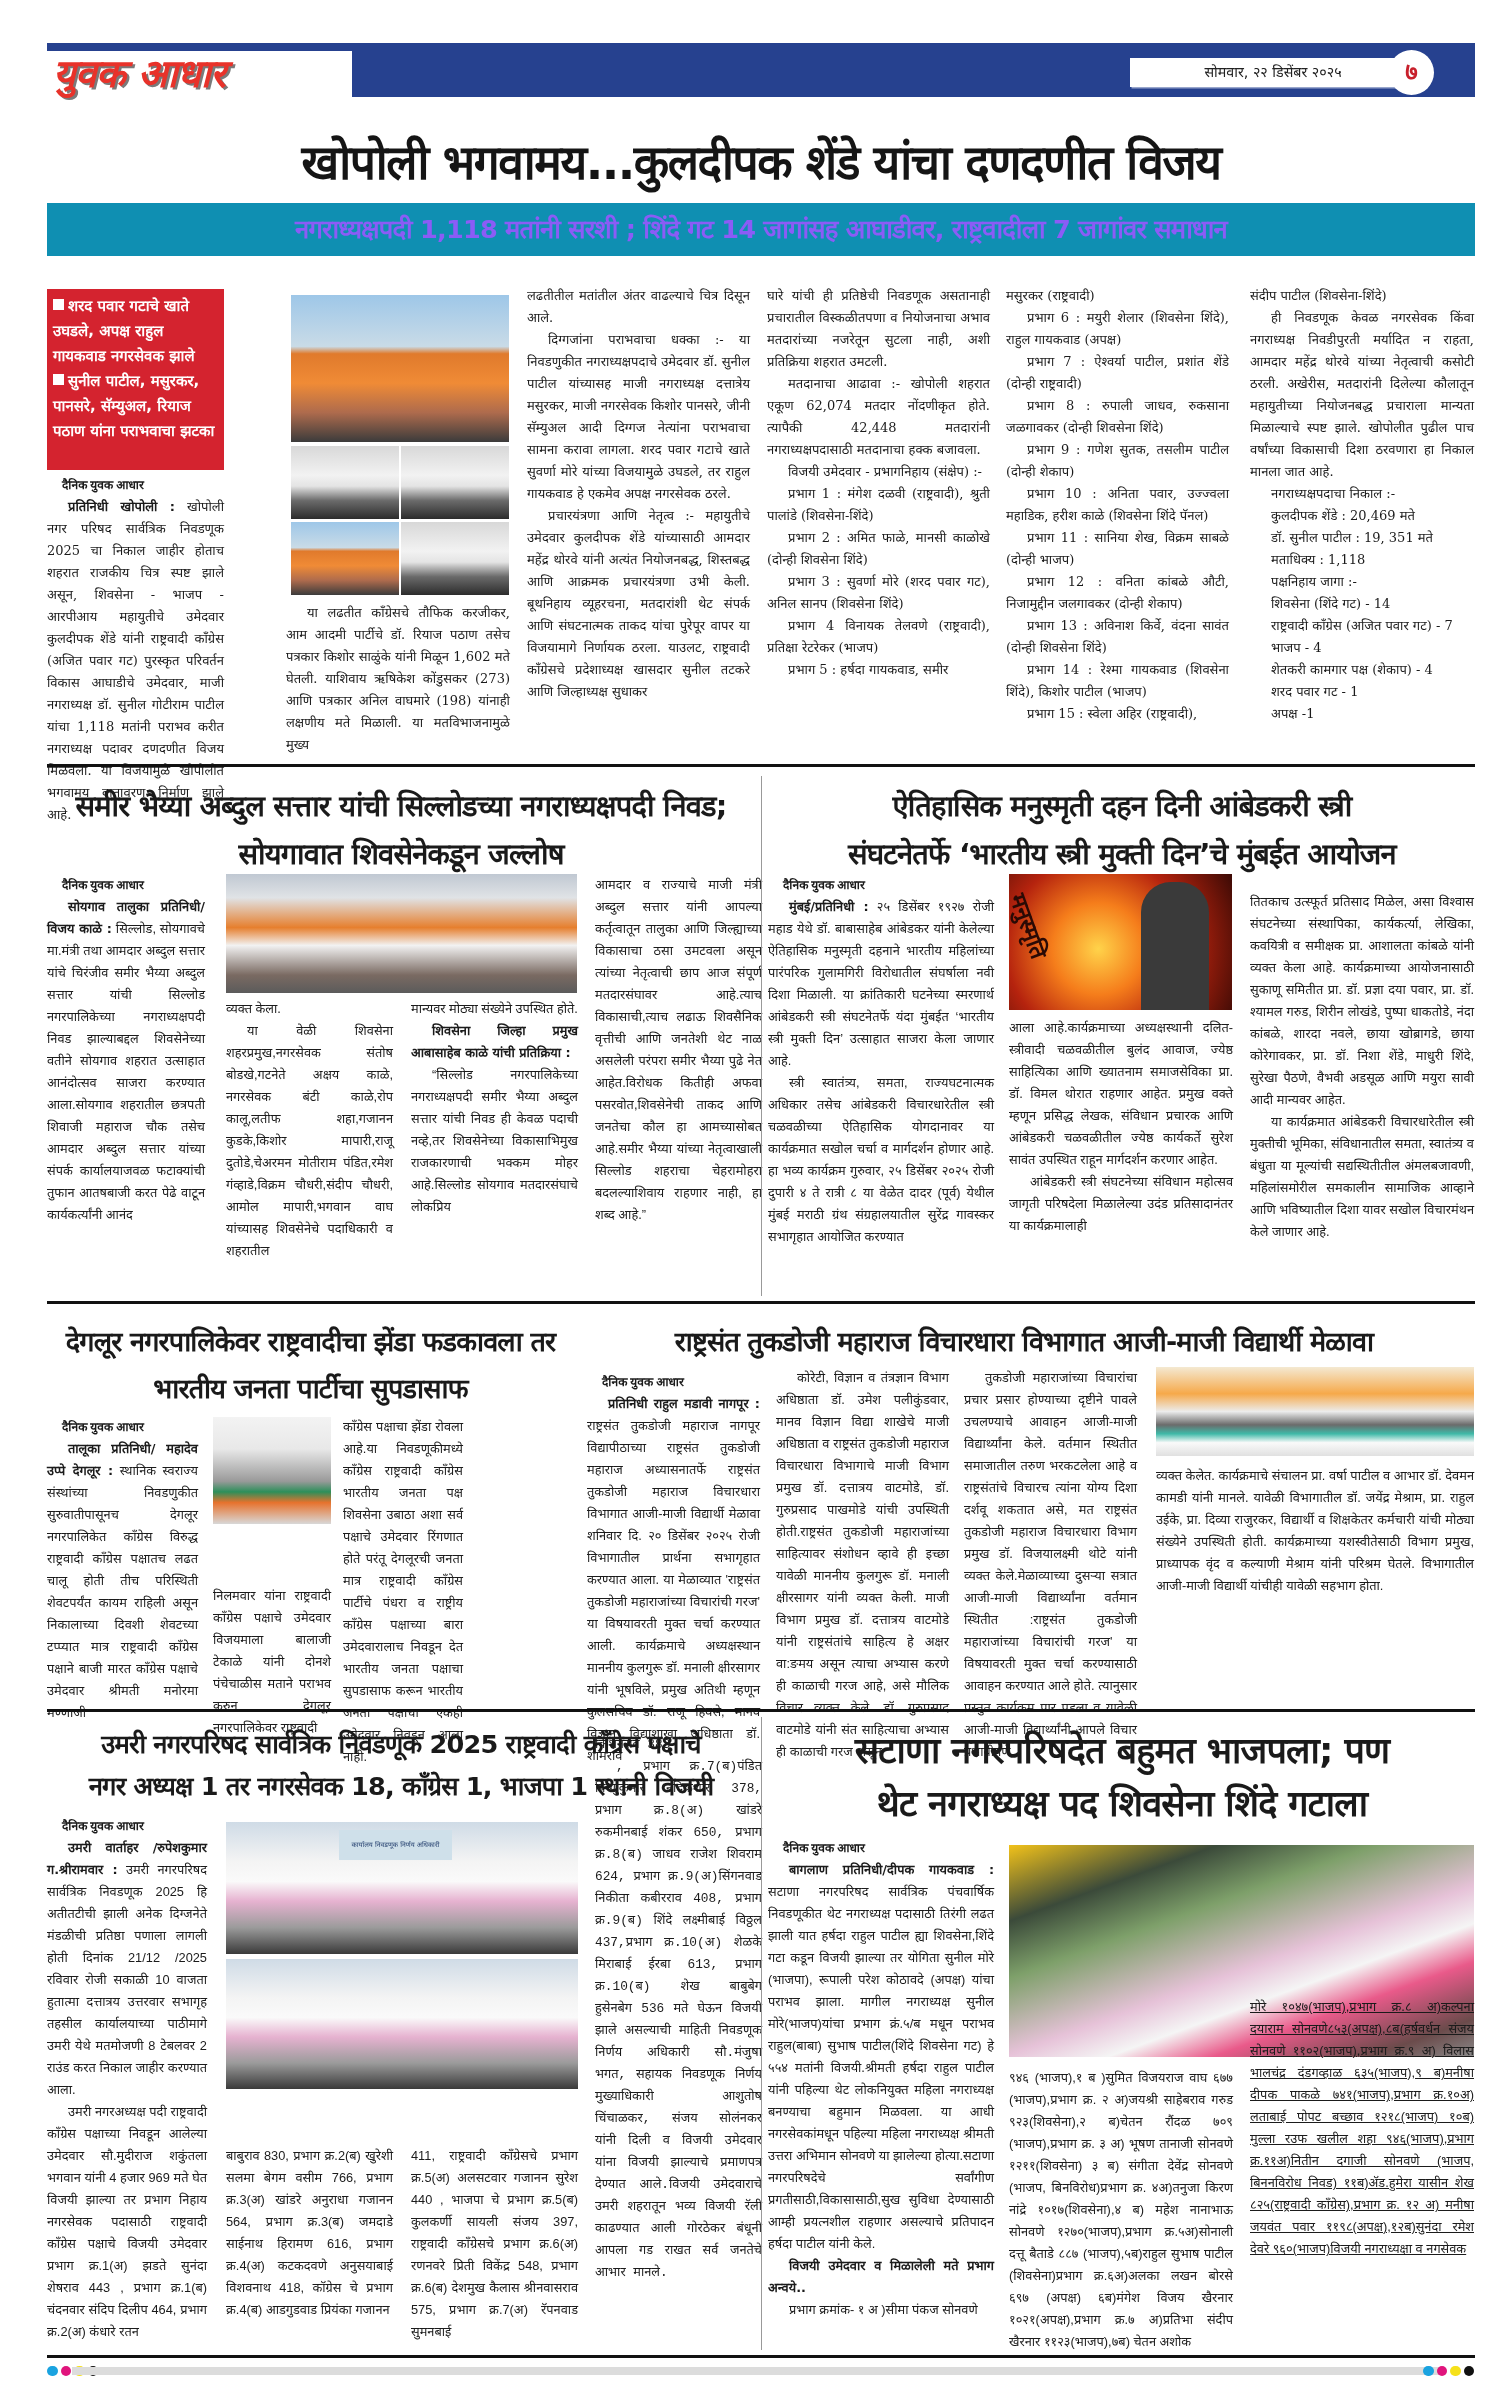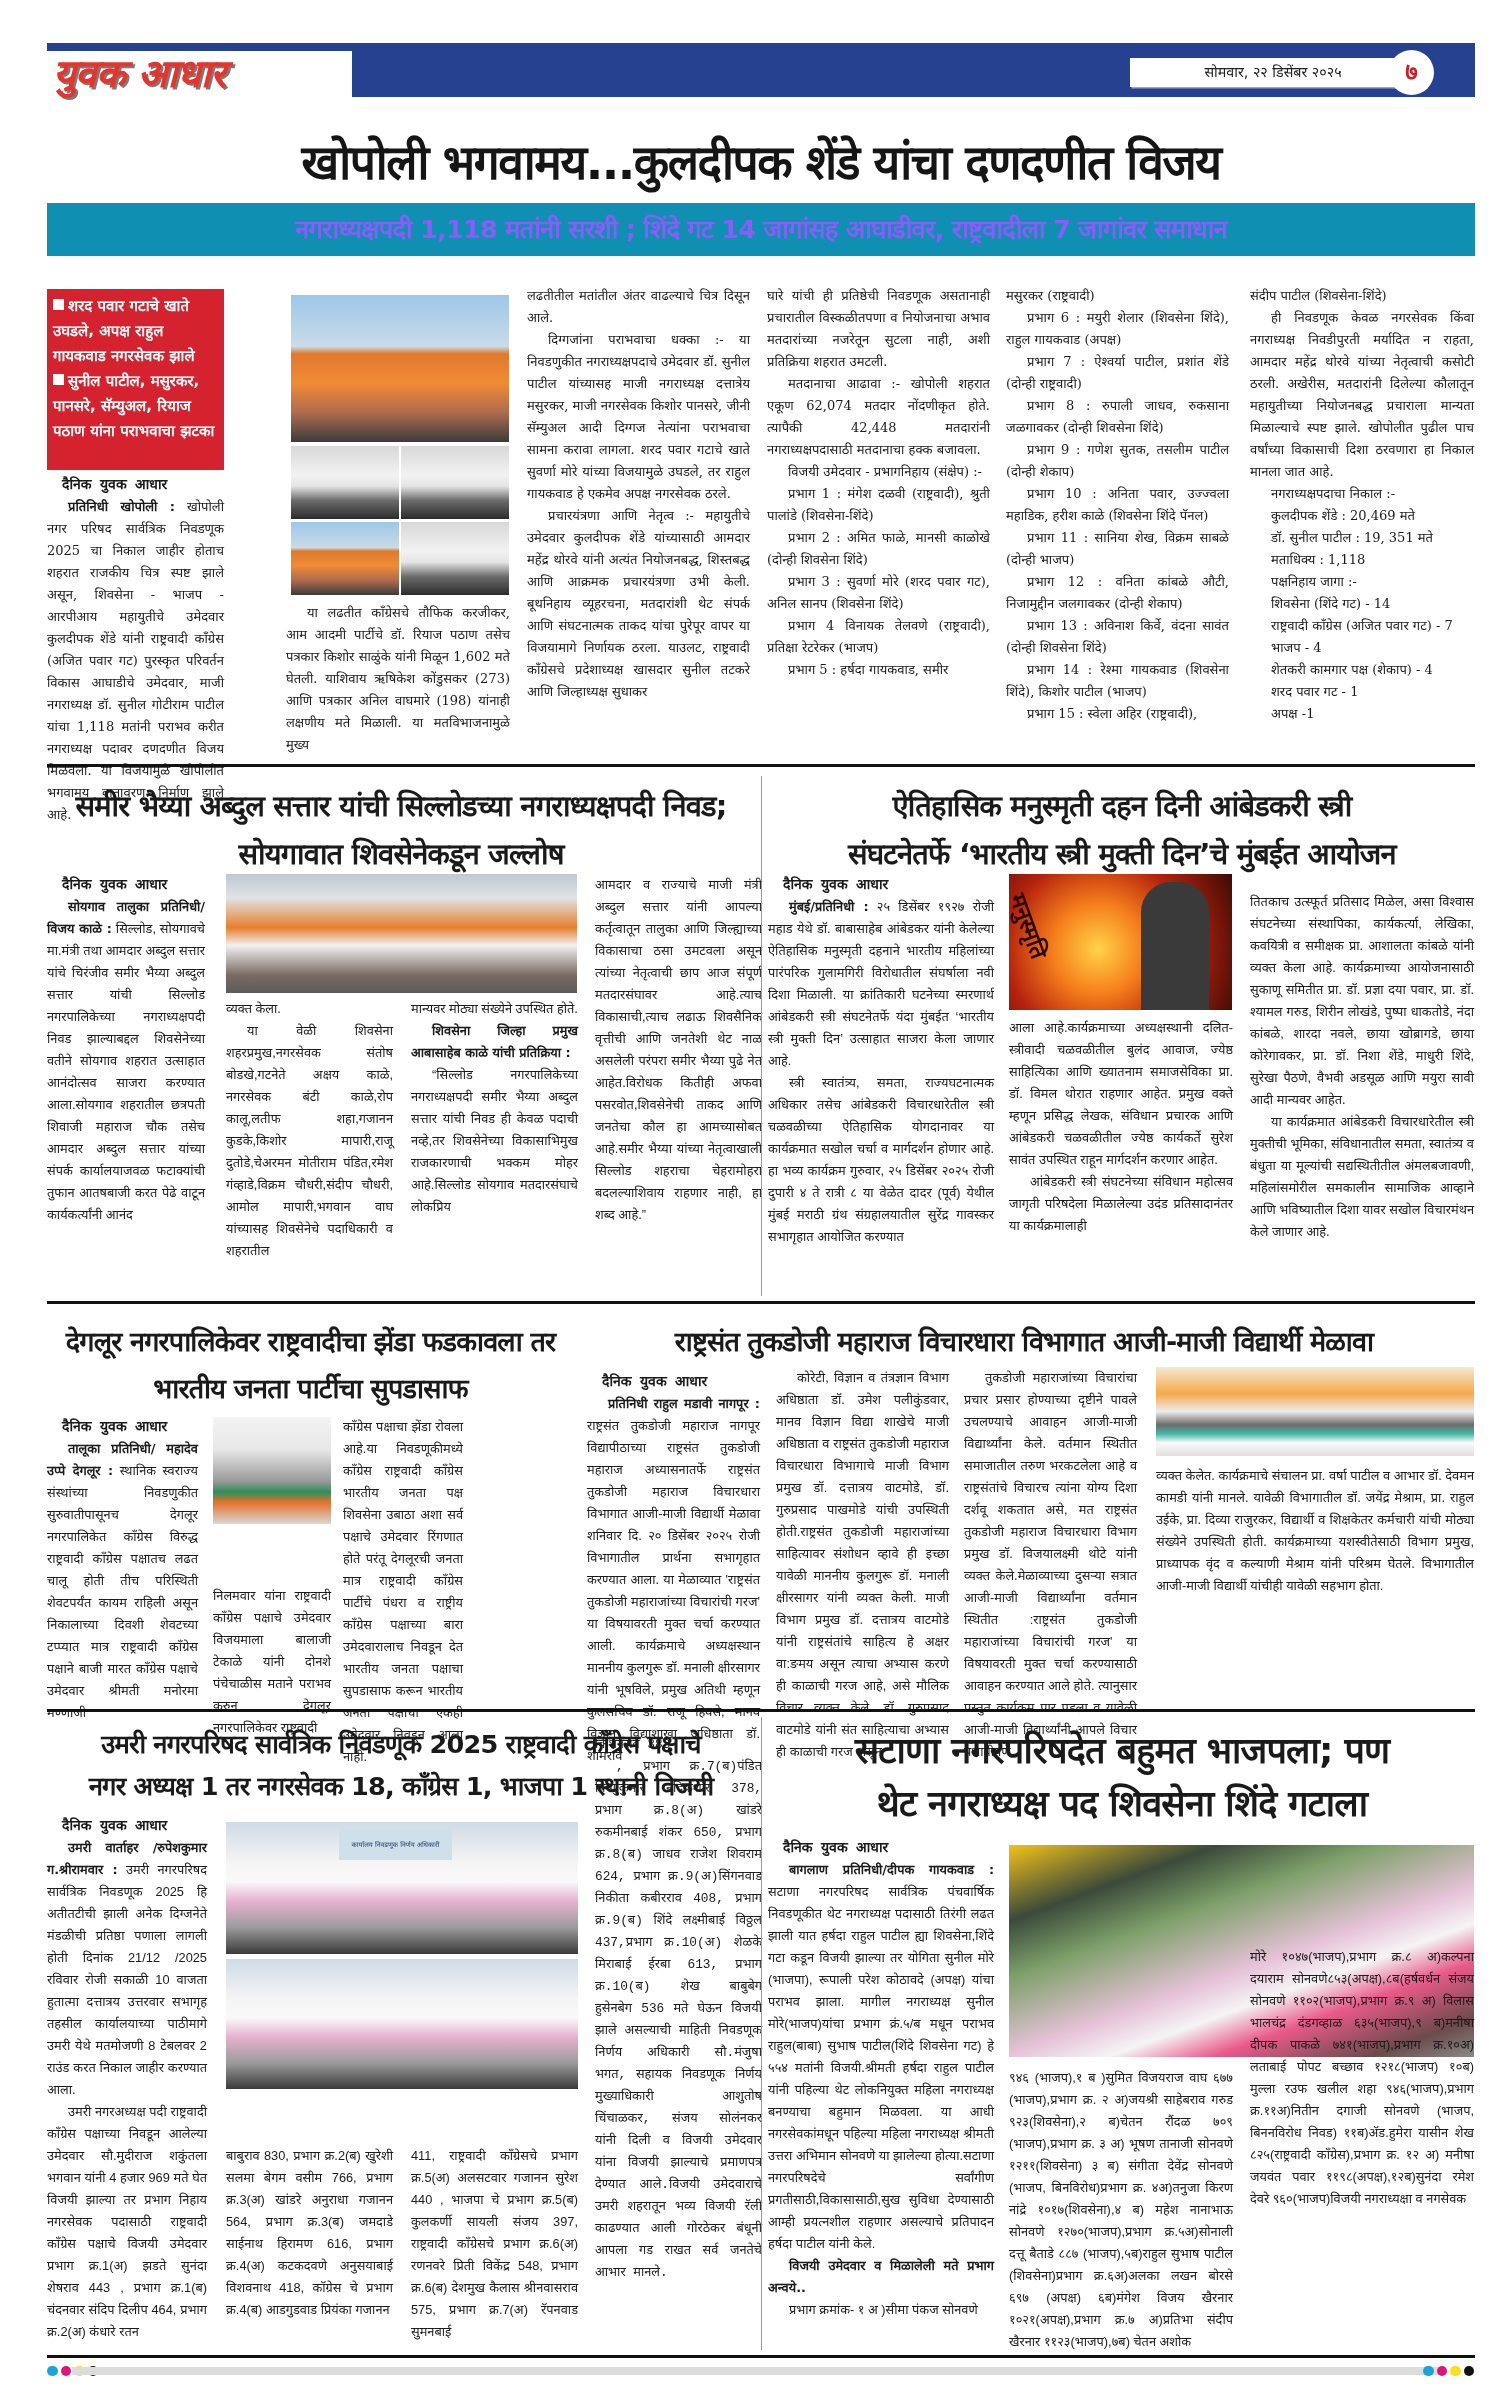--- a/index.html
+++ b/index.html
@@ -19,21 +19,21 @@
   .main-headline { left: 47px; top: 128px; width: 1428px; text-align: center; font-family: "DejaVu Sans", sans-serif; font-weight: bold; font-size: 48px; letter-spacing: -1.5px; transform: scaleX(0.96); transform-origin: center; color: #151515; line-height: 68px; }
   .sub-band { left: 47px; top: 203px; width: 1428px; height: 53px; background: #0f8fb2; }
   .sub-text { left: 47px; top: 203px; width: 1428px; height: 53px; line-height: 53px; text-align: center; color: #8b5cf6; font-family: "DejaVu Sans", sans-serif; font-weight: bold; font-size: 25.6px; letter-spacing: -0.8px; }
 
   
   .redbox { left: 47px; top: 289px; width: 177px; height: 181px; background: #d4232f; padding: 4.5px 6px; color: #fff; font-family: "DejaVu Sans", sans-serif; font-size: 15px; line-height: 25px; font-weight: bold; }
   .redbox .sq { display: inline-block; width: 10.5px; height: 10.5px; background: #fff; margin-right: 4.5px; vertical-align: 0.8px; }
 
   .col { font-size: 13px; line-height: 22px; text-align: justify; color: #1b1b1b; }
   .col p { text-indent: 21px; }
-  .col .dateline { font-weight: bold; font-family: Liberation Mono, monospace; font-size: 14px; text-indent: 15px; }
+  .col .dateline { font-weight: bold; font-family: Liberation Serif, serif; font-size: 12px; text-indent: 15px; }
   .col b { font-family: "DejaVu Sans", sans-serif; }
   .col.cond { font-family: "Liberation Sans", sans-serif; font-size: 12.8px; }
 
   .photo { background: #888; overflow: hidden; }
   .ph-crowd { background: linear-gradient(180deg,#9ec7e8 0%,#c9dbe7 35%,#e07a2c 40%,#f08b36 60%,#ae6b4d 80%,#3b3b3b 100%); }
   .ph-hall { background: linear-gradient(180deg,#d8d8d8 0%,#f2f2f2 40%,#e4e4e4 55%,#6a6a6a 75%,#2c2c2c 100%); }
   .ph-street { background: linear-gradient(180deg,#c0c8d2 0%,#e0e3e6 20%,#e67f2e 45%,#f2f2f2 60%,#7a6a62 85%,#5b5b5b 100%); }
   .ph-fire { background: radial-gradient(circle at 40% 55%, #ffd34a 0%, #f57d1b 30%, #b5230e 60%, #3b0a05 100%); }
   .ph-portrait { background: linear-gradient(180deg,#f3f3f3 0%,#e8e8e8 30%,#9a9a9a 60%,#2c8f5a 70%,#e7722d 80%,#d8d8d8 100%); }
   .ph-meeting { background: linear-gradient(180deg,#f4e9d2 0%,#f6a94a 30%,#ececec 50%,#6b6b6b 65%,#3fb9a8 75%,#fafafa 85%,#e0e0e0 100%); }
@@ -240,21 +240,21 @@
 <div class="abs col cond" style="left:768px;top:1837px;width:226px;">
   <div class="dateline">दैनिक युवक आधार</div>
   <p><b>बागलाण प्रतिनिधी/दीपक गायकवाड :</b> <span>सटाणा नगरपरिषद सार्वत्रिक पंचवार्षिक निवडणूकीत थेट नगराध्यक्ष पदासाठी तिरंगी लढत झाली यात हर्षदा राहुल पाटील ह्या शिवसेना,शिंदे गटा कडून विजयी झाल्या तर योगिता सुनील मोरे (भाजपा), रूपाली परेश कोठावदे (अपक्ष) यांचा पराभव झाला. मागील नगराध्यक्ष सुनील मोरे(भाजप)यांचा प्रभाग क्रं.५/ब मधून पराभव राहुल(बाबा) सुभाष पाटील(शिंदे शिवसेना गट) हे ५५४ मतांनी विजयी.श्रीमती हर्षदा राहुल पाटील यांनी पहिल्या थेट लोकनियुक्त महिला नगराध्यक्ष बनण्याचा बहुमान मिळवला. या आधी नगरसेवकांमधून पहिल्या महिला नगराध्यक्ष श्रीमती उत्तरा अभिमान सोनवणे या झालेल्या होत्या.सटाणा नगरपरिषदेचे सर्वांगीण प्रगतीसाठी,विकासासाठी,सुख सुविधा देण्यासाठी आम्ही प्रयत्नशील राहणार असल्याचे प्रतिपादन हर्षदा पाटील यांनी केले.</span></p>
   <p><b>विजयी उमेदवार व मिळालेली मते प्रभाग अन्वये..</b></p>
   <p>प्रभाग क्रमांक- १ अ )सीमा पंकज सोनवणे</p>
 </div>
 <div class="abs photo ph-bus" style="left:1009px;top:1845px;width:465px;height:212px;"></div>
 <div class="abs col cond" style="left:1009px;top:2067px;width:224px;">
   <p style="text-indent:0">९४६ (भाजप),१ ब )सुमित विजयराज वाघ ६७७ (भाजप),प्रभाग क्र. २ अ)जयश्री साहेबराव गरुड ९२३(शिवसेना),२ ब)चेतन रौंदळ ७०९ (भाजप),प्रभाग क्र. ३ अ) भूषण तानाजी सोनवणे १२११(शिवसेना) ३ ब) संगीता देवेंद्र सोनवणे (भाजप, बिनविरोध)प्रभाग क्र. ४अ)तनुजा किरण नांद्रे १०१७(शिवसेना),४ ब) महेश नानाभाऊ सोनवणे १२७०(भाजप),प्रभाग क्र.५अ)सोनाली दत्तू बैताडे ८८७ (भाजप),५ब)राहुल सुभाष पाटील (शिवसेना)प्रभाग क्र.६अ)अलका लखन बोरसे ६९७ (अपक्ष) ६ब)मंगेश विजय खैरनार १०२१(अपक्ष),प्रभाग क्र.७ अ)प्रतिभा संदीप खैरनार ११२३(भाजप),७ब) चेतन अशोक</p>
 </div>
-<div class="abs col cond" style="left:1250px;top:1946px;width:224px;">
+<div class="abs col cond" style="left:1250px;top:1996px;width:224px;text-decoration:underline;">
   <p style="text-indent:0">मोरे १०४७(भाजप),प्रभाग क्र.८ अ)कल्पना दयाराम सोनवणे८५३(अपक्ष),८ब(हर्षवर्धन संजय सोनवणे ११०२(भाजप),प्रभाग क्र.९ अ) विलास भालचंद्र दंडगव्हाळ ६३५(भाजप),९ ब)मनीषा दीपक पाकळे ७४१(भाजप),प्रभाग क्र.१०अ) लताबाई पोपट बच्छाव १२१८(भाजप) १०ब) मुल्ला रउफ खलील शहा ९४६(भाजप),प्रभाग क्र.११अ)नितीन दगाजी सोनवणे (भाजप, बिननविरोध निवड) ११ब)ॲड.हुमेरा यासीन शेख ८२५(राष्ट्रवादी काँग्रेस),प्रभाग क्र. १२ अ) मनीषा जयवंत पवार ११९८(अपक्ष),१२ब)सुनंदा रमेश देवरे ९६०(भाजप)विजयी नगराध्यक्षा व नगसेवक</p>
 </div>
 
 <div class="abs vrule" style="left:761px;top:1717px;height:633px;"></div>
 <div class="abs rule" style="left:47px;top:2355px;width:1428px;"></div>
 
 <div class="abs cbar" style="left:47px;">
   <span class="dot" style="background:#1aa3e0"></span><span class="dot" style="background:#e0147c"></span><span class="dot" style="background:#f6e11a"></span><span class="dot" style="background:#111"></span>
 </div>
 <div class="abs greybar"></div>

